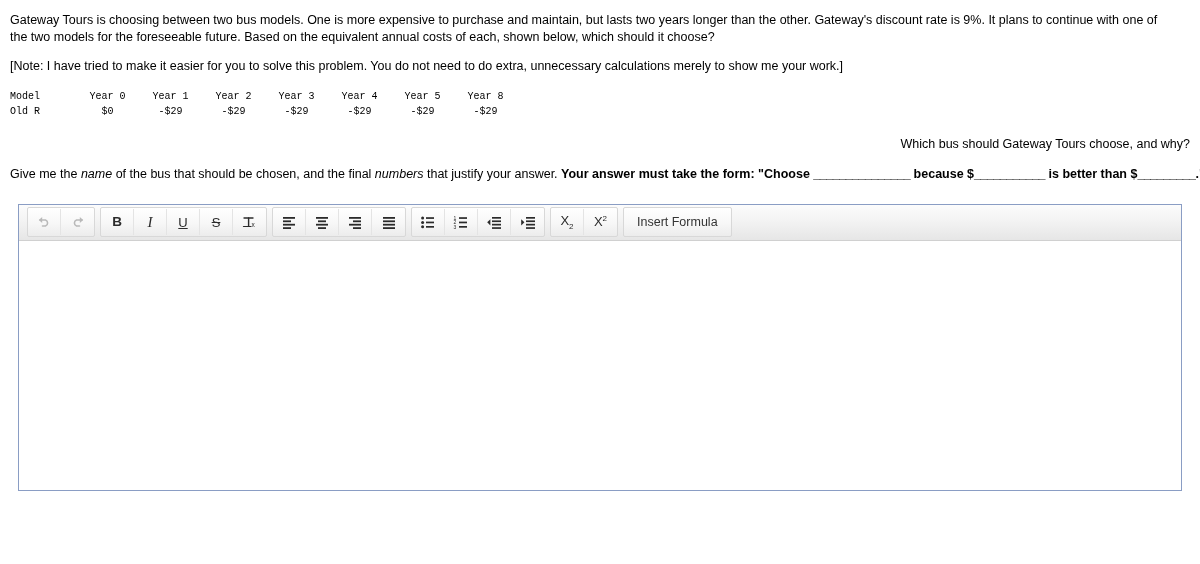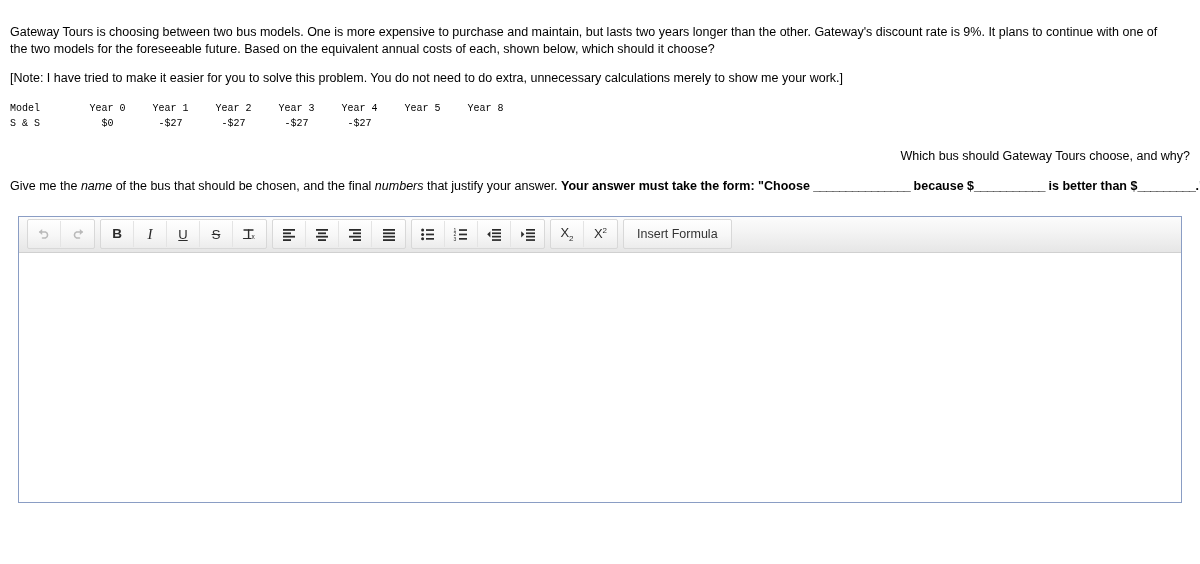--- a/index.html
+++ b/index.html
@@ -9,21 +9,21 @@
   }
   body {
     width: 1200px;
     height: 564px;
     font-family: "Liberation Sans", sans-serif;
     color: #000000;
     font-size: 12.5px;
     overflow: hidden;
   }
 
-  .page { padding: 24px 10px 0 10px; }
+  .page { padding: 12px 10px 0 10px; }
 
   .para {
     font-size: 12.5px;
     line-height: 16.5px;
     margin: 0 0 0 0;
     max-width: 1160px;
   }
   .para + .para { margin-top: 13px; }
 
   
@@ -141,28 +141,28 @@
         <th class="colcell">Year 1</th>
         <th class="colcell">Year 2</th>
         <th class="colcell">Year 3</th>
         <th class="colcell">Year 4</th>
         <th class="colcell">Year 5</th>
         <th class="colcell">Year 8</th>
       </tr>
     </thead>
     <tbody>
       <tr>
-        <td class="rowlabel">S &amp; S</td>
+        <td class="rowlabel">Old R</td>
         <td class="colcell">$0</td>
-        <td class="colcell">-$27</td>
-        <td class="colcell">-$27</td>
-        <td class="colcell">-$27</td>
-        <td class="colcell">-$27</td>
-        <td class="colcell"></td>
-        <td class="colcell"></td>
+        <td class="colcell">-$29</td>
+        <td class="colcell">-$29</td>
+        <td class="colcell">-$29</td>
+        <td class="colcell">-$29</td>
+        <td class="colcell">-$29</td>
+        <td class="colcell">-$29</td>
       </tr>
     </tbody>
   </table>
 
   <div class="qline">Which bus should Gateway Tours choose, and why?</div>
 
   <div class="qline2"><span>Give me the </span><span class="ital">name</span><span> of the bus that should be chosen, and the final </span><span class="ital">numbers</span><span> that justify your answer.  </span><span class="bold">Your answer must take the form:  "Choose </span><span class="bold blank">_______________</span><span class="bold"> because $</span><span class="bold blank">___________</span><span class="bold"> is better than $</span><span class="bold blank">_________</span><span class="bold">."</span></div>
 
   <div class="editor">
 

